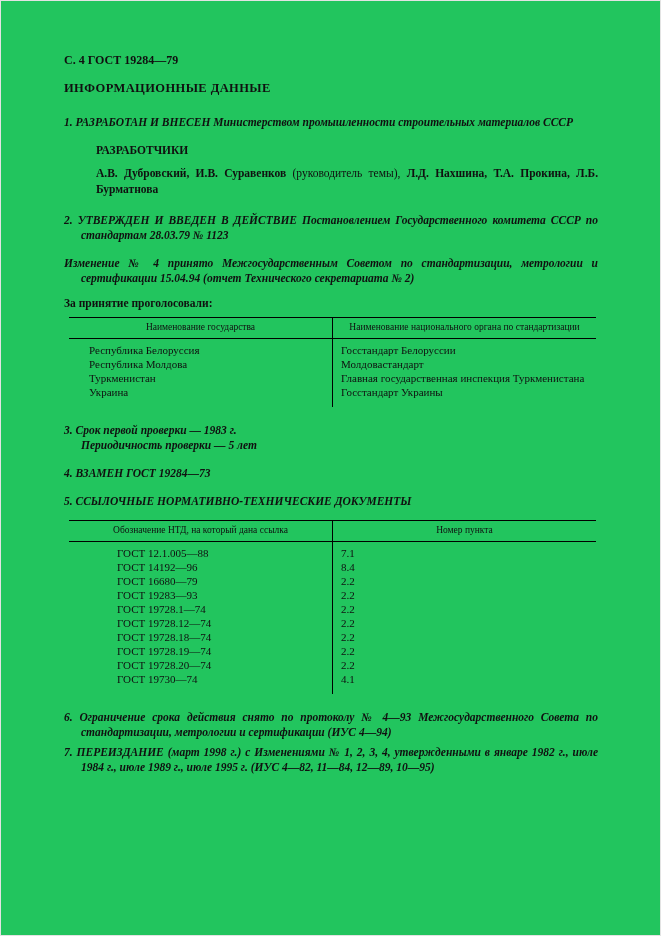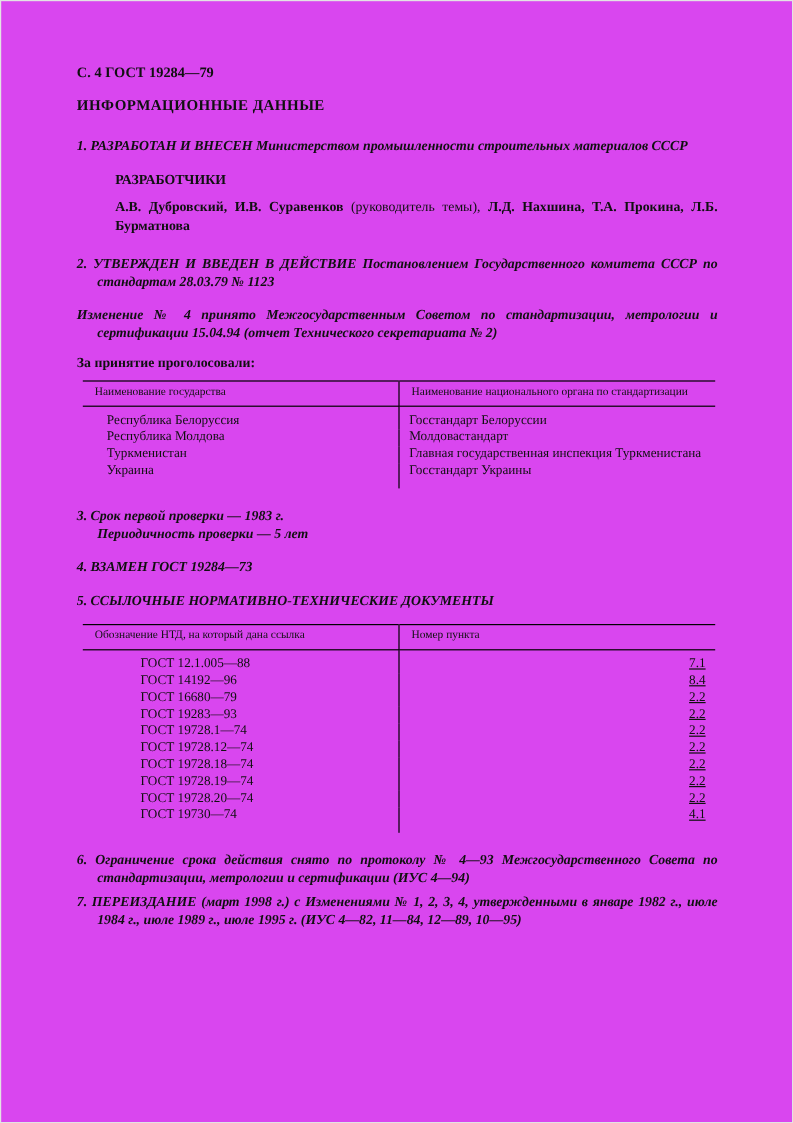--- a/index.html
+++ b/index.html
@@ -1,21 +1,21 @@
 <!DOCTYPE html>
 <html><head>
 <meta charset="utf-8">
 <style>
   * { box-sizing: border-box; }
   html, body { margin: 0; padding: 0; background: #ffffff; }
   .page {
     position: relative;
     width: 661px;
     height: 936px;
-    background: #d946ef;
+    background: #22c55e;
     border: 1px solid #e3e3e3;
     font-family: "Liberation Serif", "DejaVu Serif", serif;
     color: #101010;
     padding: 52px 62px 0 63px;
     overflow: hidden;
   }
   .doc-header {
     font-size: 12px;
     font-weight: bold;
     margin: 0 0 13px 0;
@@ -58,39 +58,39 @@
   }
   table.doc-table {
     border-collapse: collapse;
     width: 527px;
     margin: 0 0 16px 5px;
     border-top: 1px solid #000;
   }
   table.doc-table th {
     font-size: 9.5px;
     font-weight: normal;
-    text-align: left;
+    text-align: center;
     padding: 4px 10px 5px 10px;
     border-bottom: 1px solid #000;
     line-height: 1.2;
   }
   table.doc-table td {
     font-size: 11px;
     font-weight: normal;
     line-height: 1.27;
     padding: 0 8px;
     vertical-align: top;
   }
   table.doc-table th:first-child,
   table.doc-table td:first-child { border-right: 1px solid #000; }
   table.doc-table tbody tr:first-child td { padding-top: 5px; }
   table.doc-table tbody tr:last-child td { padding-bottom: 7px; }
   .vote-table td:first-child { padding-left: 20px; font-family: Liberation Serif, serif; }
   .refs-table td:first-child { padding-left: 48px; }
-  .refs-table td:last-child { text-align: right; text-decoration: underline; }
+  .refs-table td:last-child { text-align: left; }
   .mb-lg { margin-bottom: 5px; }
   .after-table { margin-top: 2px; }
 </style>
 </head>
 <body>
 
 <div class="page">
 
   <div class="doc-header">С. 4 ГОСТ 19284—79</div>
 

